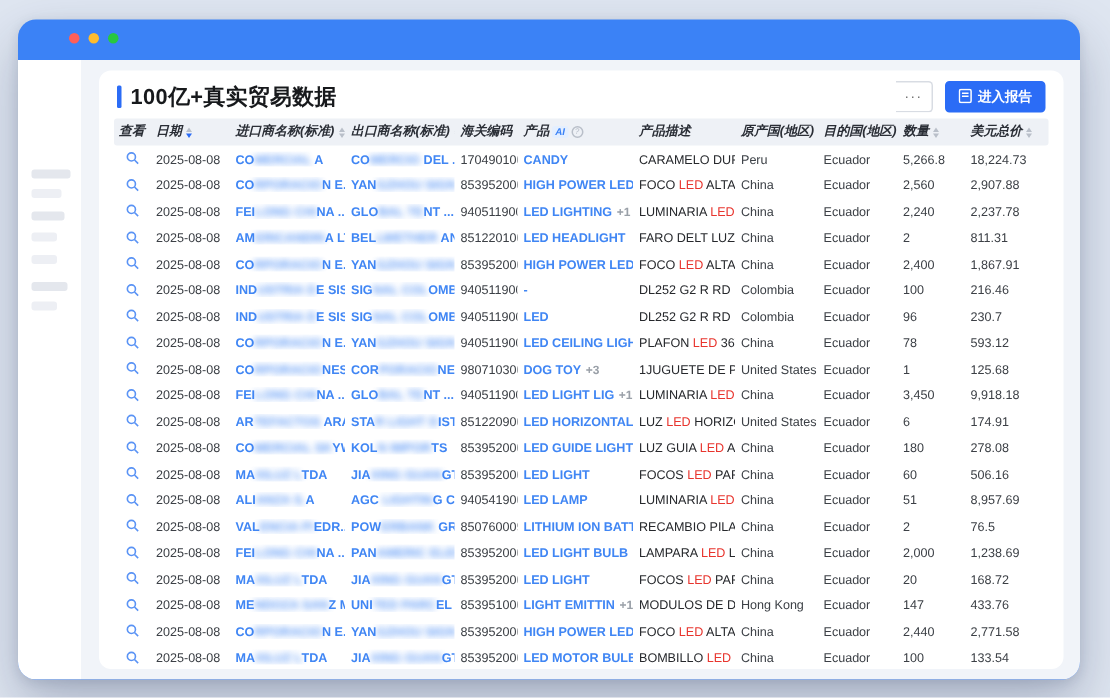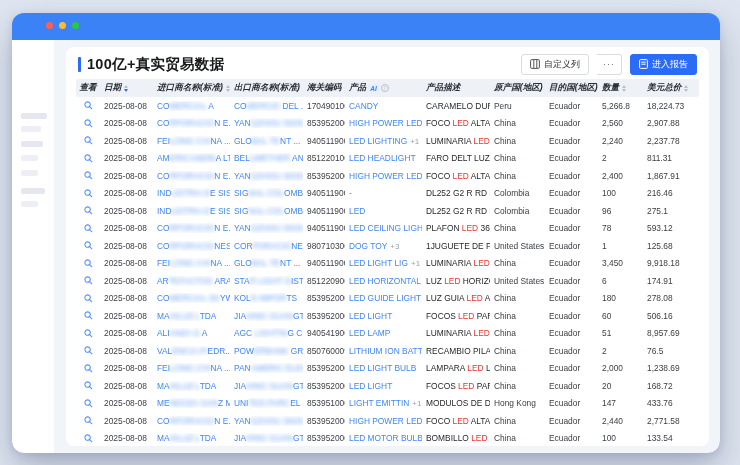--- a/index.html
+++ b/index.html
@@ -37,42 +37,42 @@
   .page-title { font-size:14.5px; font-weight:700; color:#17191c; letter-spacing:.3px; white-space:nowrap; }
   .toolbar { display:flex; align-items:center; gap:8px; }
   .btn {
     height:21px; display:flex; align-items:center; gap:4px; padding:0 8px;
     border:1px solid #d8dce3; border-radius:3px; background:#fff;
     font-size:9px; color:#333; cursor:pointer; white-space:nowrap;
   }
   .btn-group { display:flex; }
   .btn-group .btn.seg-l { border-radius:3px 0 0 3px; }
   .btn-group .btn.seg-r { border-radius:0 3px 3px 0; border-left:none; padding:0 6px; color:#666; letter-spacing:1px; }
-  .btn-report { background:#2b6cf6; border-color:#2b6cf6; color:#fff; font-weight:400; }
+  .btn-report { background:#2b6cf6; border-color:#2b6cf6; color:#fff; font-weight:700; }
   .excel-ic { width:10px; height:10px; background:#21a366; border-radius:2px; color:#fff; font-size:7px; font-weight:700; display:flex; align-items:center; justify-content:center; }
   
   .table { margin:0 10px; --cols:24px 53px 77px 73px 42px 77px 68px 55px 53px 45px 1fr; }
   .thead {
     display:grid; grid-template-columns:var(--cols); background:#eef1f6; border-radius:2px;
     height:18px; align-items:center;
   }
   .th { font-size:8.6px; font-weight:700; color:#2a2e36; padding-left:4px; display:flex; align-items:center; gap:2px; white-space:nowrap; overflow:hidden; cursor:pointer;font-style:italic; }
   .th.c-view { justify-content:center; padding-left:0; }
   .sort { display:inline-flex; flex-direction:column; gap:1px; margin-left:1px; flex:none; }
   .sort i { display:block; width:0; height:0; border-left:2.5px solid transparent; border-right:2.5px solid transparent; }
   .sort .up { border-bottom:3px solid #b9bfc9; }
   .sort .down { border-top:3px solid #b9bfc9; }
   .sort.sort-desc .down { border-top-color:#2b6cf6; }
   .ai-badge { background:#e4efff; color:#3b82f6; font-size:6.5px; font-weight:700; padding:0.5px 2px; border-radius:2px; flex:none; }
   .help { width:8px; height:8px; border:1px solid #b9bfc9; border-radius:50%; color:#b9bfc9; font-size:5.5px; display:flex; align-items:center; justify-content:center; flex:none; font-weight:400; }
   .tbody { }
   .trow { display:grid; grid-template-columns:var(--cols); height:17.5px; align-items:center; }
   .td { font-size:8.4px; color:#3c4046; padding-left:4px; white-space:nowrap; overflow:hidden; }
   .td.c-view { display:flex; justify-content:center; padding-left:0; cursor:pointer; }
-  .td.link { color:#4086f4; cursor:pointer; }
+  .td.link { color:#4086f4; cursor:pointer;font-weight:bold; }
   .td.desc { color:#26282c; }
   .hl { color:#e8352e; }
   .extra { color:#9aa0a8; font-size:8px; margin-left:3px; }
   .muted { color:#9aa0a8; }
   .blurred { filter:blur(2.2px); opacity:.8; }
 </style>
 </head>
 <body>
 
 <div class="window">
@@ -95,28 +95,20 @@
 
   <div class="content">
     <div class="card">
 
       <div class="card-head">
         <div class="title-wrap">
           <span class="title-accent"></span>
           <span class="page-title">100亿+真实贸易数据</span>
         </div>
         <div class="toolbar">
-          <button class="btn">
-            <svg width="10" height="10" viewBox="0 0 10 10">
-                <rect x="0.6" y="0.6" width="8.8" height="8.8" rx="1.2" fill="none" stroke="#555" stroke-width="1"></rect>
-                <line x1="3.8" y1="0.6" x2="3.8" y2="9.4" stroke="#555" stroke-width="1"></line>
-                <line x1="6.8" y1="0.6" x2="6.8" y2="9.4" stroke="#555" stroke-width="1"></line>
-              </svg>
-            <span>自定义列</span>
-          </button>
           <div class="btn-group">
             <button class="btn seg-r">
               <span>···</span>
             </button>
           </div>
           <button class="btn btn-report">
             <svg width="9" height="10" viewBox="0 0 9 10">
                 <rect x="0.6" y="0.6" width="7.8" height="8.8" rx="1" fill="none" stroke="#fff" stroke-width="1"></rect>
                 <line x1="2.3" y1="3.2" x2="6.7" y2="3.2" stroke="#fff" stroke-width="1"></line>
                 <line x1="2.3" y1="5.2" x2="6.7" y2="5.2" stroke="#fff" stroke-width="1"></line>
@@ -313,21 +305,21 @@
     </div>
     <div class="td">2025-08-08</div>
     <div class="td link"><span>IND</span><span class="blurred">USTRIA D</span><span>E SIS...</span></div>
     <div class="td link"><span>SIG</span><span class="blurred">NAL COL</span><span>OMB...</span></div>
     <div class="td">940511900</div>
     <div class="td link"><span>LED</span></div>
     <div class="td desc"><span>DL252 G2 R RD </span><span class="hl">LED</span><span></span></div>
     <div class="td">Colombia</div>
     <div class="td">Ecuador</div>
     <div class="td">96</div>
-    <div class="td">275.1</div>
+    <div class="td">230.7</div>
   </div>
             <div class="trow">
     <div class="td c-view">
       <svg width="9" height="9" viewBox="0 0 10 10">
                   <circle cx="4" cy="4" r="3" fill="none" stroke="#5a93f5" stroke-width="1.2"></circle>
                   <line x1="6.3" y1="6.3" x2="9" y2="9" stroke="#5a93f5" stroke-width="1.2"></line>
                 </svg>
     </div>
     <div class="td">2025-08-08</div>
     <div class="td link"><span>CO</span><span class="blurred">RPORACIO</span><span>N E...</span></div>

